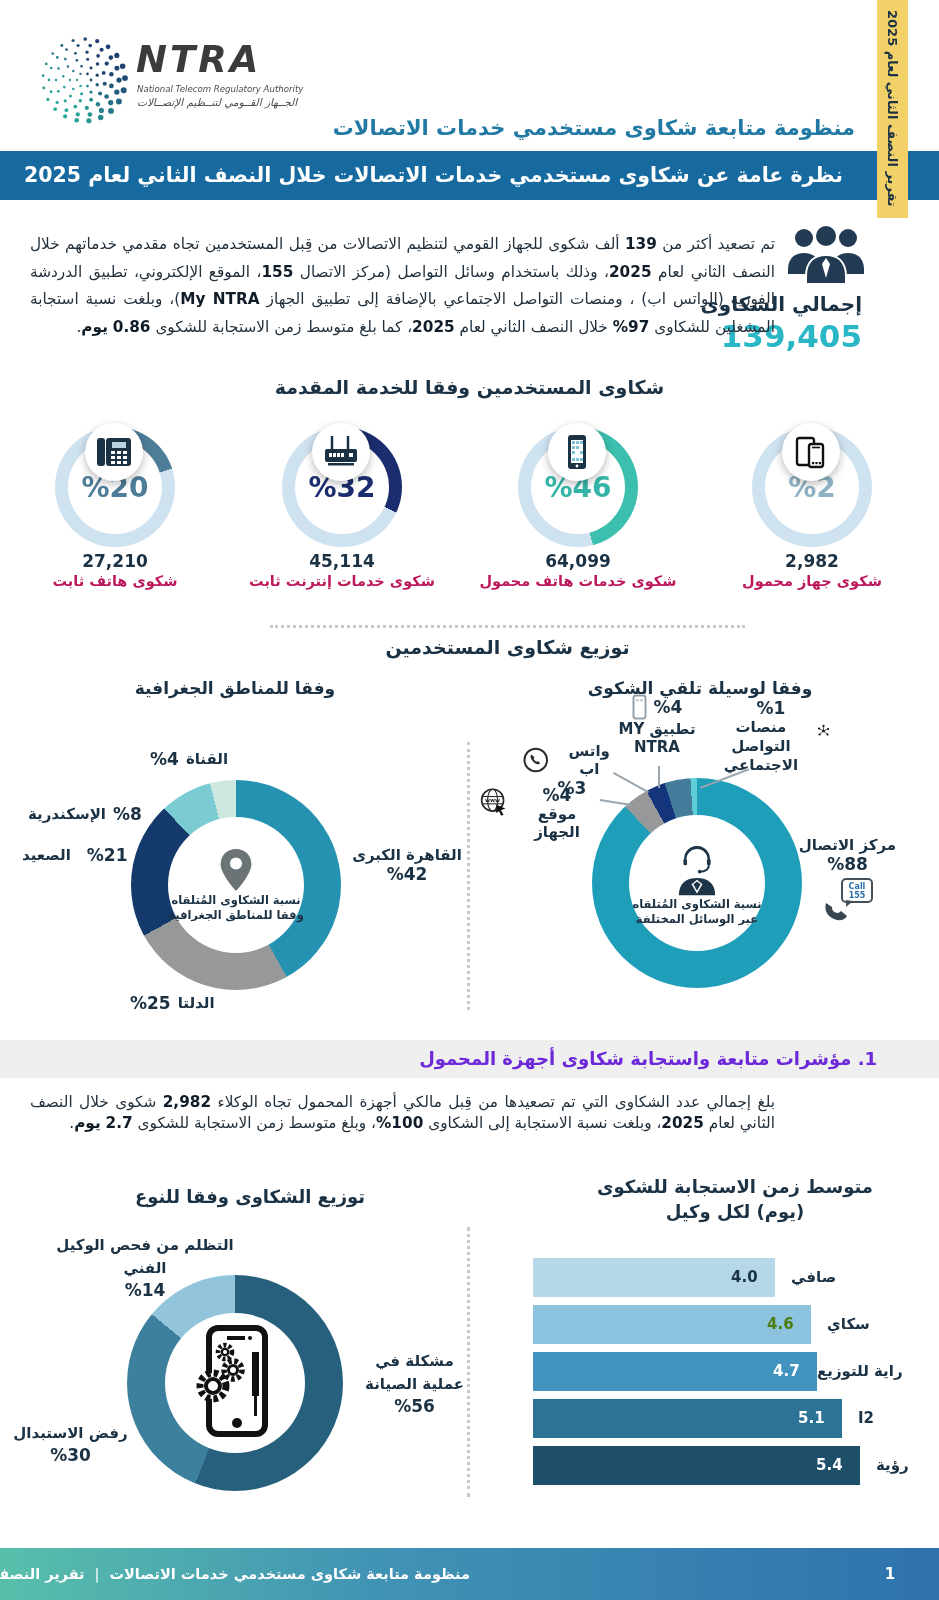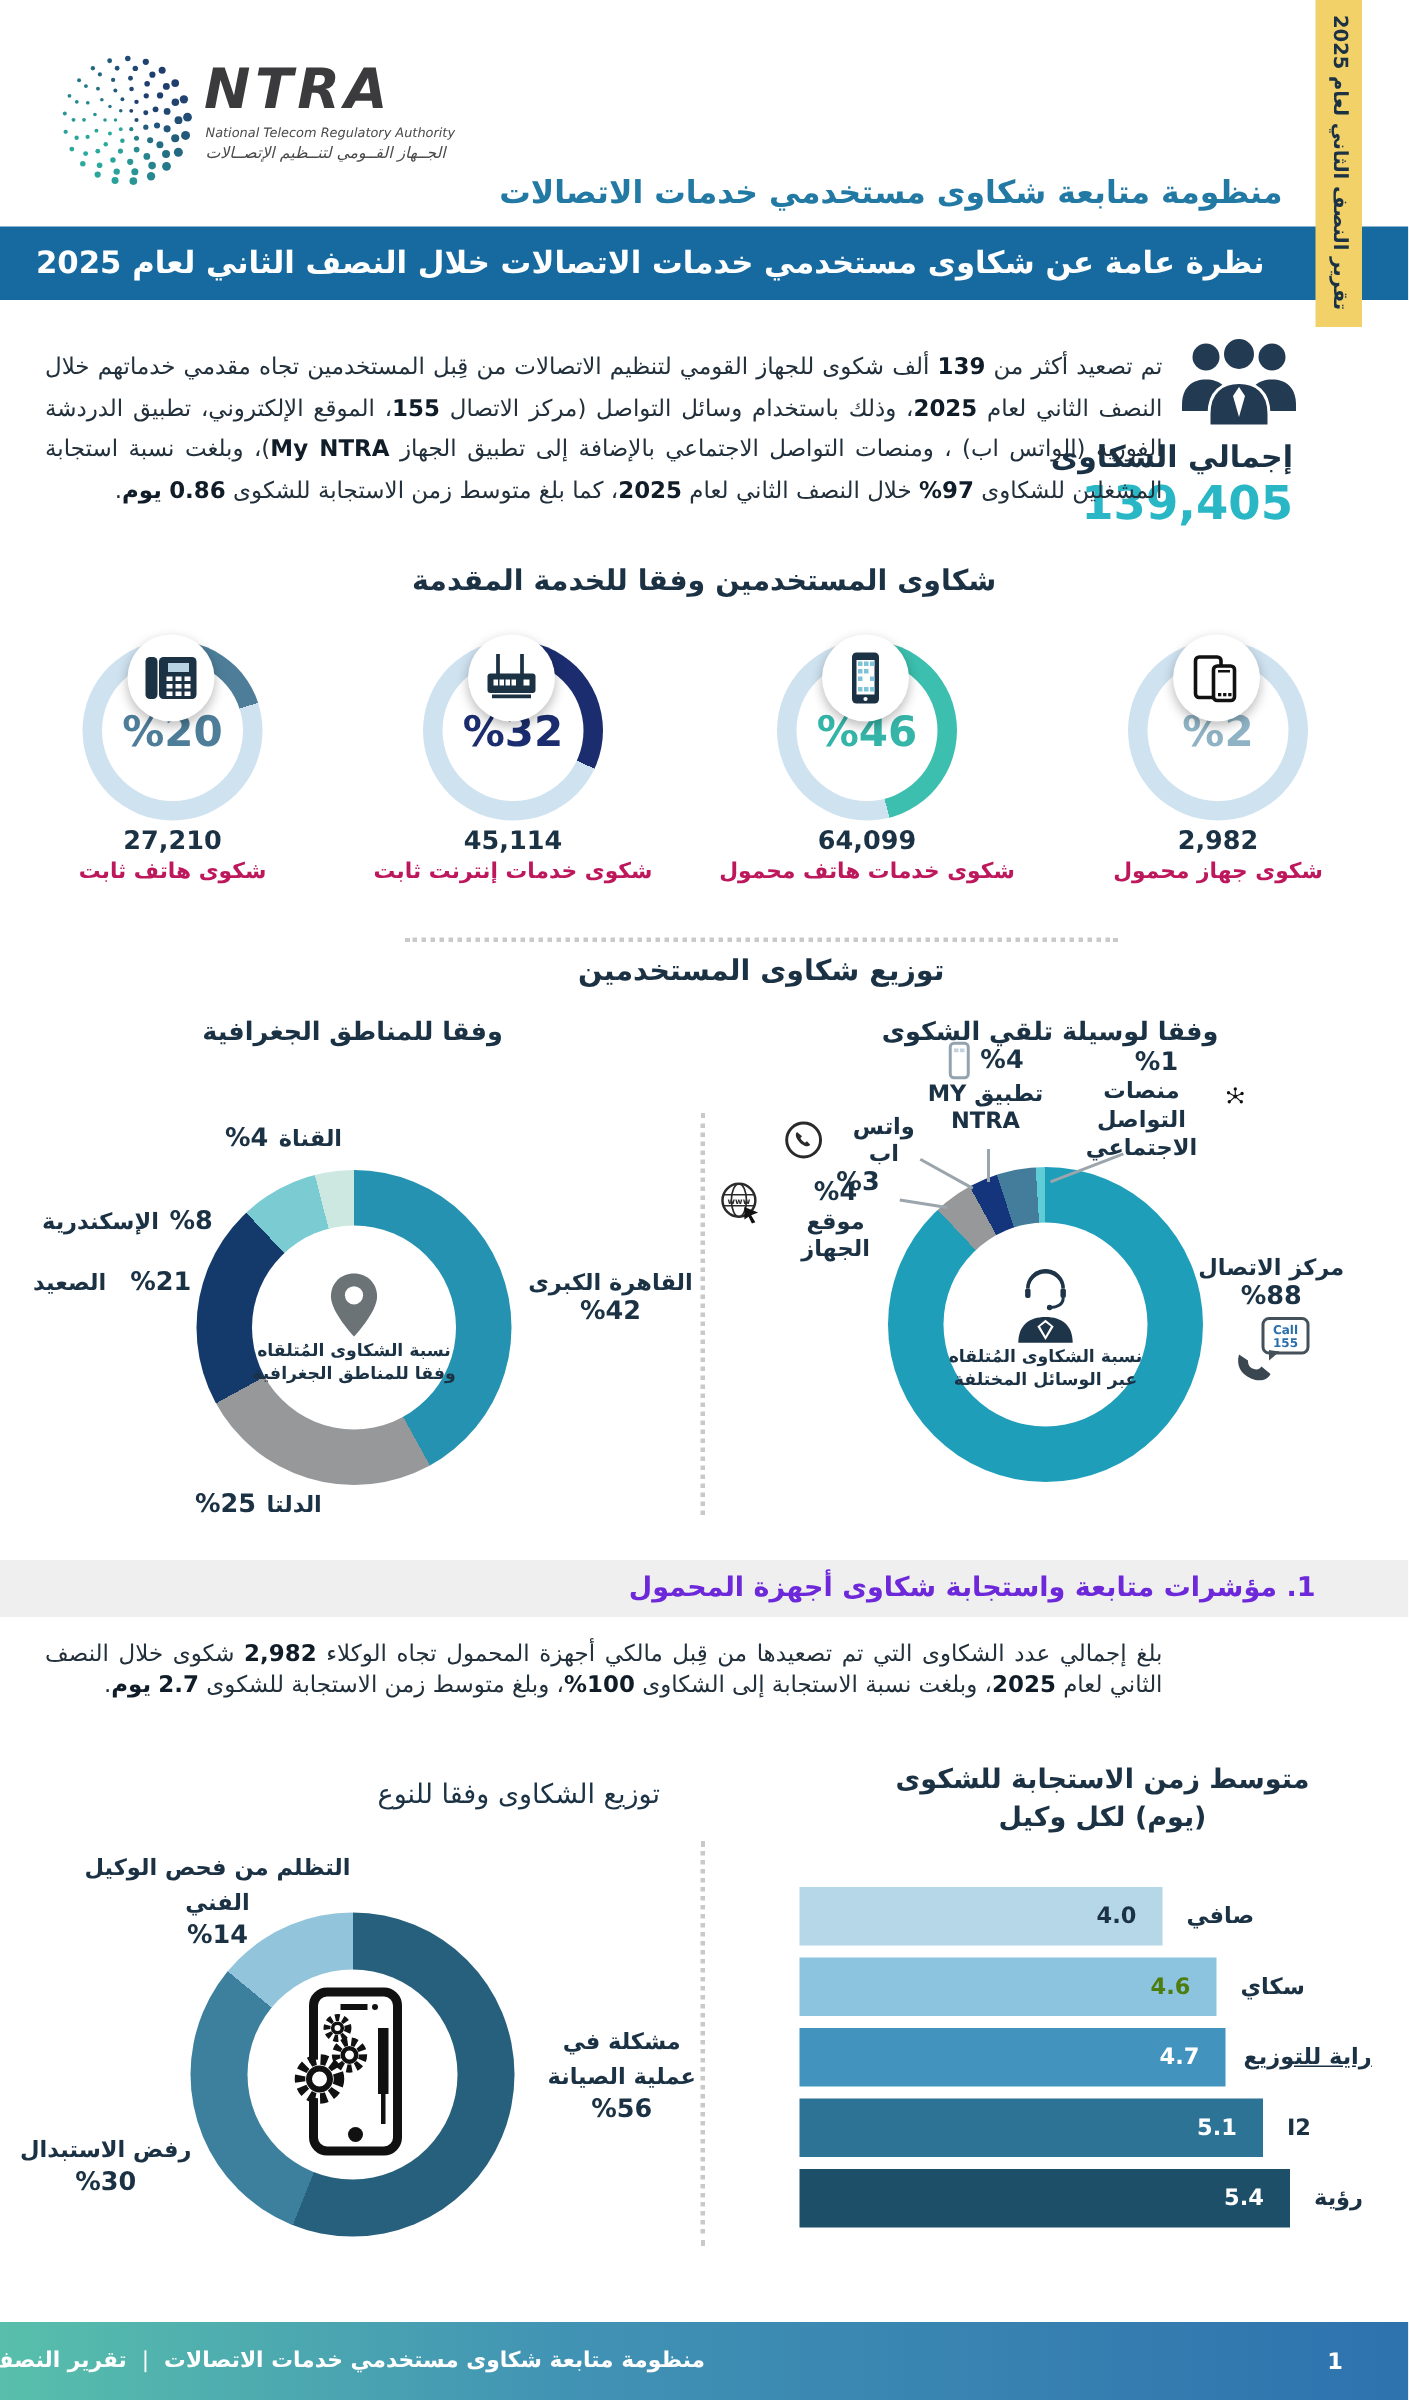--- a/index.html
+++ b/index.html
@@ -56,21 +56,21 @@
   .lead{position:absolute;height:1.5px;background:#9aa5ad;transform-origin:0 0;z-index:1;}
 
   
   .band{left:0;top:1040px;width:939px;height:38px;background:#efefef;}
   .band-text{position:absolute;right:62px;top:0;line-height:38px;font-size:18px;font-weight:700;color:#6d28d9;white-space:nowrap;}
   .para2{left:30px;top:1092px;width:745px;font-size:15.3px;line-height:21px;color:#22303c;text-align:justify;direction:rtl;}
   .para2 b{font-weight:700;color:#101d28;}
 
   .bar-title{left:545px;top:1176px;width:380px;text-align:center;font-size:18px;font-weight:700;color:#1b3144;}
   .bar-sub{left:545px;top:1201px;width:380px;text-align:center;font-size:18px;font-weight:700;color:#1b3144;}
-  .type-title{left:60px;top:1186px;width:380px;text-align:right;font-size:18px;font-weight:400;color:#1b3144;}
+  .type-title{left:60px;top:1186px;width:380px;text-align:center;font-size:18px;font-weight:700;color:#1b3144;}
 
   .bars{left:533px;top:1258px;width:400px;direction:ltr;}
   .bar-row{position:relative;height:39px;margin-bottom:8px;}
   .bar{position:absolute;left:0;top:0;height:39px;}
   .bar-val{position:absolute;top:0;line-height:39px;font-weight:700;font-size:15px;direction:ltr;}
   .bar-cat{position:absolute;top:0;line-height:39px;font-weight:700;font-size:15px;color:#1b3144;white-space:nowrap;direction:rtl;}
 
   
   .footer{left:0;top:1548px;width:939px;height:52px;background:linear-gradient(90deg,#58bfab 0%,#4193b4 40%,#2e72ae 100%);}
   .footer-meta{position:absolute;left:15px;top:0;width:455px;line-height:52px;direction:rtl;text-align:right;color:#fff;font-size:14.5px;font-weight:700;white-space:nowrap;}
@@ -468,21 +468,21 @@
         <span class="bar-cat" style="left: 258px;">صافي</span>
       </div>
       <div class="bar-row">
         <div class="bar" style="width: 278px; background: rgb(140, 195, 222);"></div>
         <span class="bar-val" style="left: 234px; color: #4d7c0f;">4.6</span>
         <span class="bar-cat" style="left: 294px;">سكاي</span>
       </div>
       <div class="bar-row">
         <div class="bar" style="width: 284px; background: rgb(66, 147, 189);"></div>
         <span class="bar-val" style="left: 240px; color: rgb(255, 255, 255);">4.7</span>
-        <span class="bar-cat" style="left: 296px; text-decoration: underline;">راية للتوزيع</span>
+        <span class="bar-cat" style="left: 284px;">راية للتوزيع</span>
       </div>
       <div class="bar-row">
         <div class="bar" style="width: 309px; background: rgb(45, 115, 150);"></div>
         <span class="bar-val" style="left: 265px; color: rgb(255, 255, 255);">5.1</span>
         <span class="bar-cat" style="left: 325px;">I2</span>
       </div>
       <div class="bar-row">
         <div class="bar" style="width: 327px; background: rgb(29, 79, 105);"></div>
         <span class="bar-val" style="left: 283px; color: rgb(255, 255, 255);">5.4</span>
         <span class="bar-cat" style="left: 343px;">رؤية</span>

